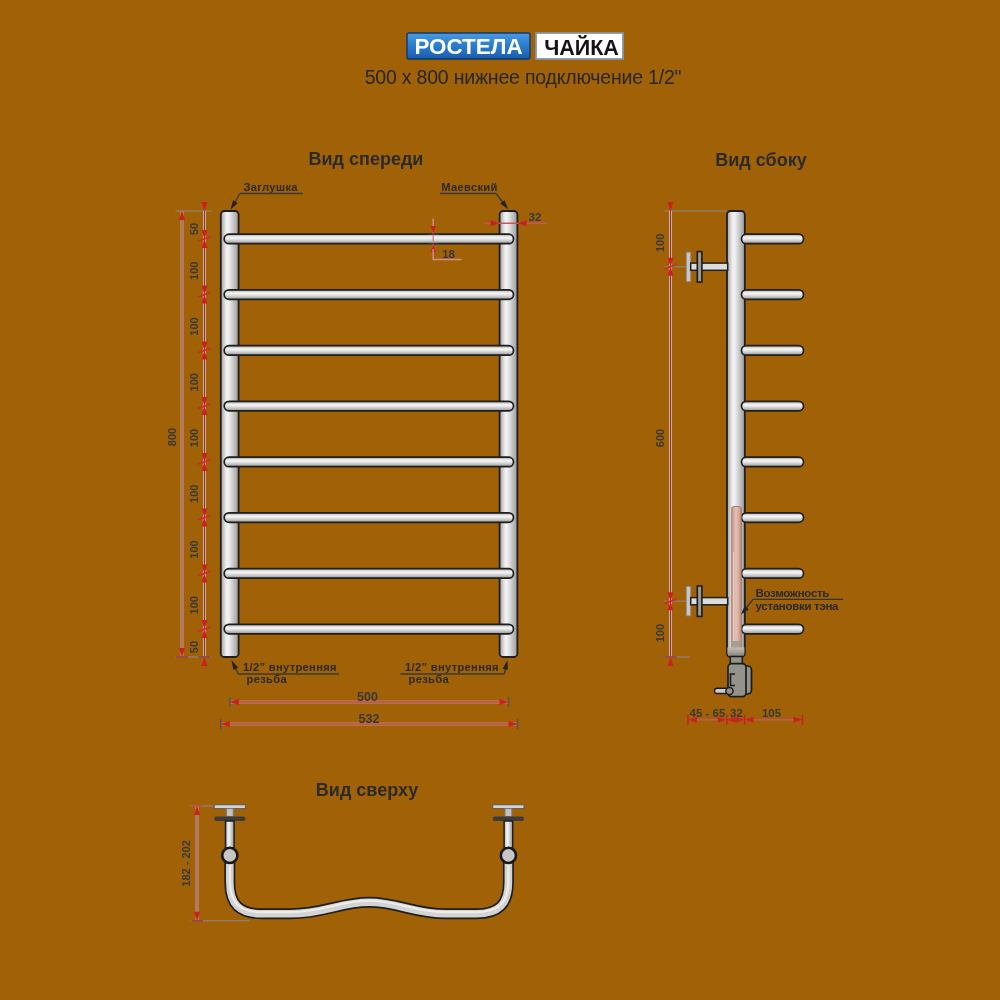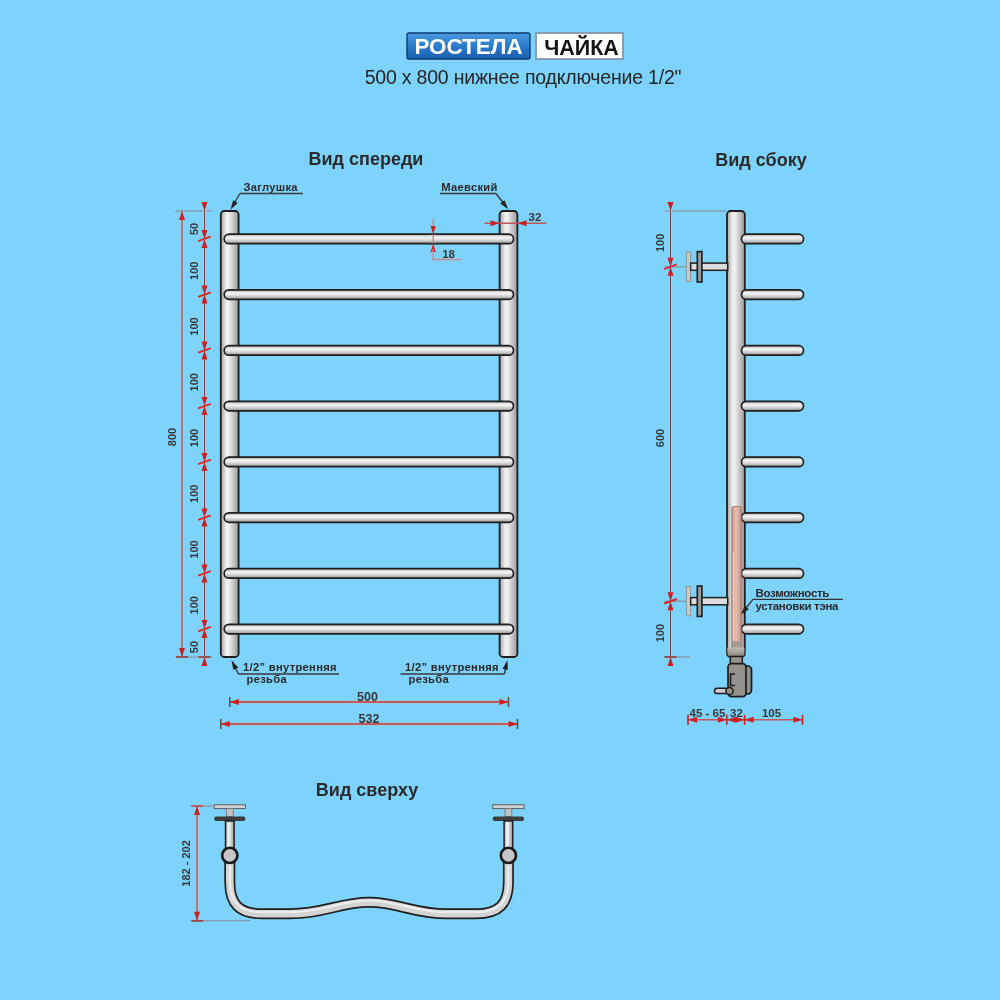--- a/index.html
+++ b/index.html
@@ -1,17 +1,17 @@
 <!DOCTYPE html>
 <html><head>
 <meta charset="utf-8">
 <title>РОСТЕЛА ЧАЙКА 500x800</title>
 <style>
 html,body{margin:0;padding:0;background:#ffffff;}
-#page{position:relative;width:1000px;height:1000px;background:#7dd3fc;overflow:hidden;}
+#page{position:relative;width:1000px;height:1000px;background:#a16207;overflow:hidden;}
 svg{font-family:"Liberation Sans", sans-serif;}
 </style>
 </head>
 <body>
 <div id="page">
 <svg width="1000" height="1000" viewBox="0 0 1000 1000">
 <defs>
 <linearGradient id="hdrblue" x1="0" y1="0" x2="0" y2="1">
 <stop offset="0" stop-color="#4a9bdf"></stop>
           <stop offset="0.5" stop-color="#2a7ccd"></stop>

